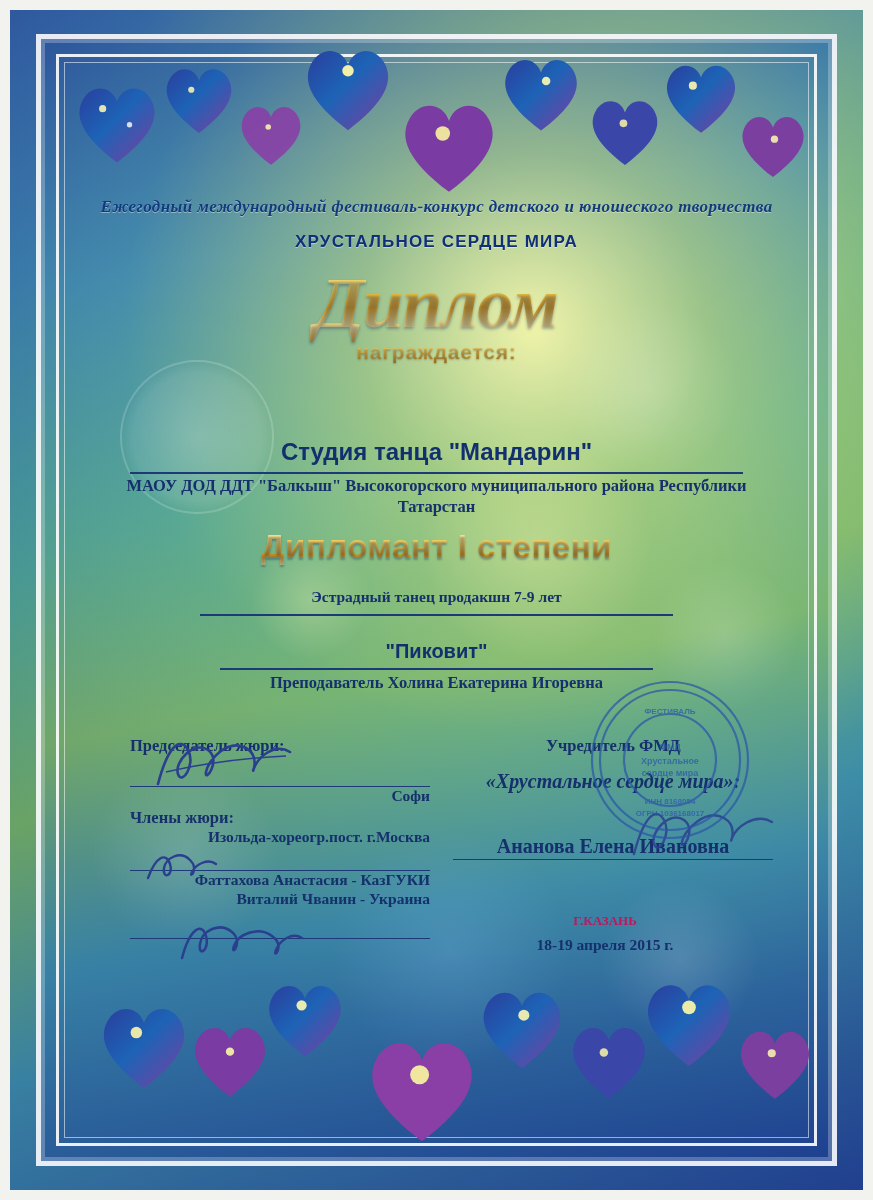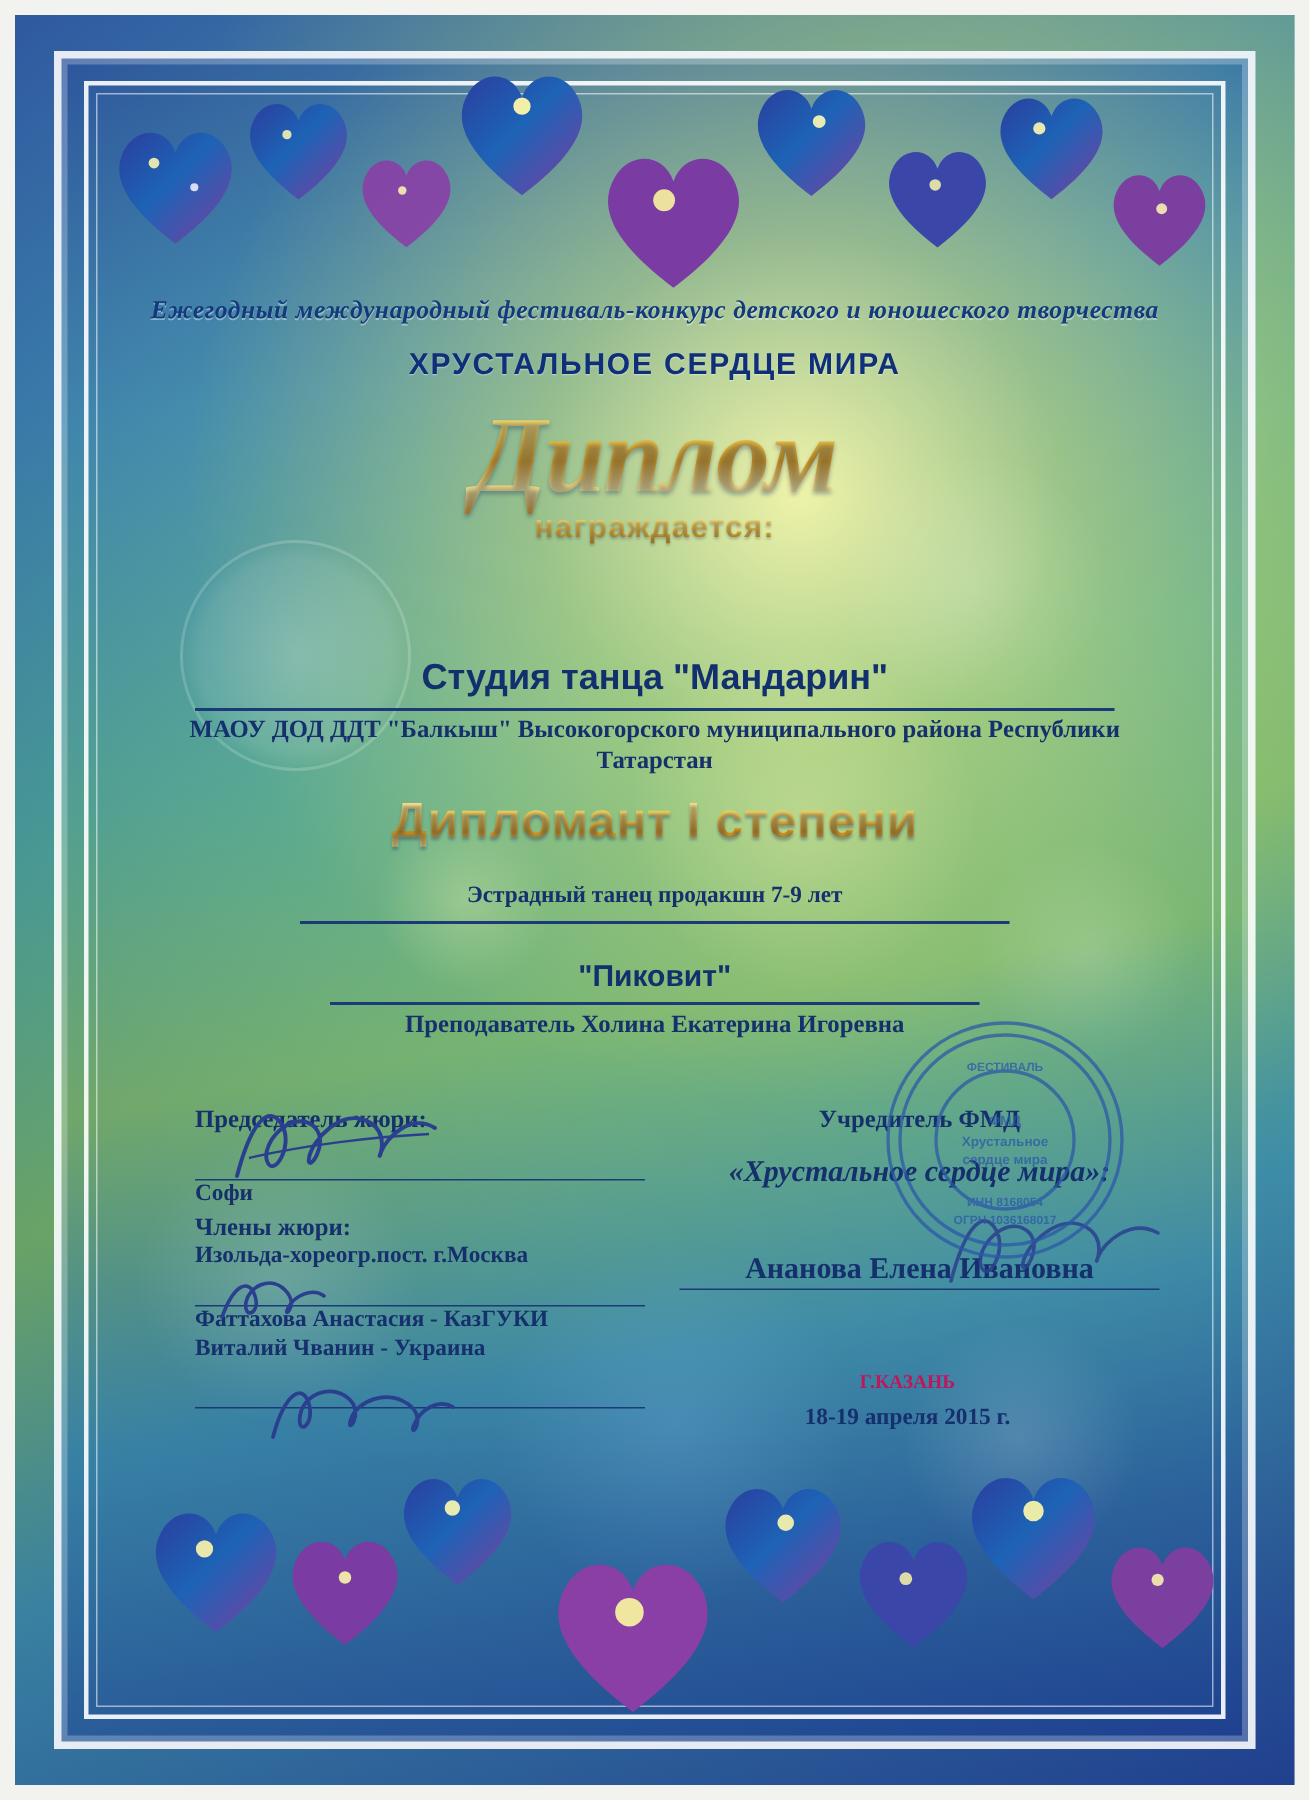--- a/index.html
+++ b/index.html
@@ -78,21 +78,21 @@
     font-size: 17px;
     letter-spacing: 0.4px;
     color: #123a7c;
     text-shadow: 0 1px 0 rgba(255,255,255,0.4);
   }
   .fest-name {
     position: absolute;
     top: 164px; left: 0; right: 0;
     font-family: "Liberation Sans", sans-serif;
     font-weight: bold;
-    font-size: 20px;
+    font-size: 17px;
     letter-spacing: 1.2px;
     color: #0f2f78;
     text-shadow: 0 1px 1px rgba(255,255,255,0.45);
   }
 
   .diplom-word {
     position: absolute;
     top: 194px; left: 0; right: 0;
     font-family: "Liberation Serif", serif;
     font-style: italic;
@@ -207,21 +207,21 @@
   .sign-rule {
     border-bottom: 1.6px solid #1b3a77;
     height: 30px;
   }
   .sign-rule.short { height: 24px; }
   .jury-name {
     font-family: "Liberation Serif", serif;
     font-weight: bold;
     font-size: 15.5px;
     color: #15306c;
-    text-align: left;
+    text-align: right;
     line-height: 1.2;
   }
   .founder-org {
     font-family: "Liberation Serif", serif;
     font-style: italic;
     font-weight: bold;
     font-size: 20px;
     color: #15306c;
     margin-top: 14px;
   }

